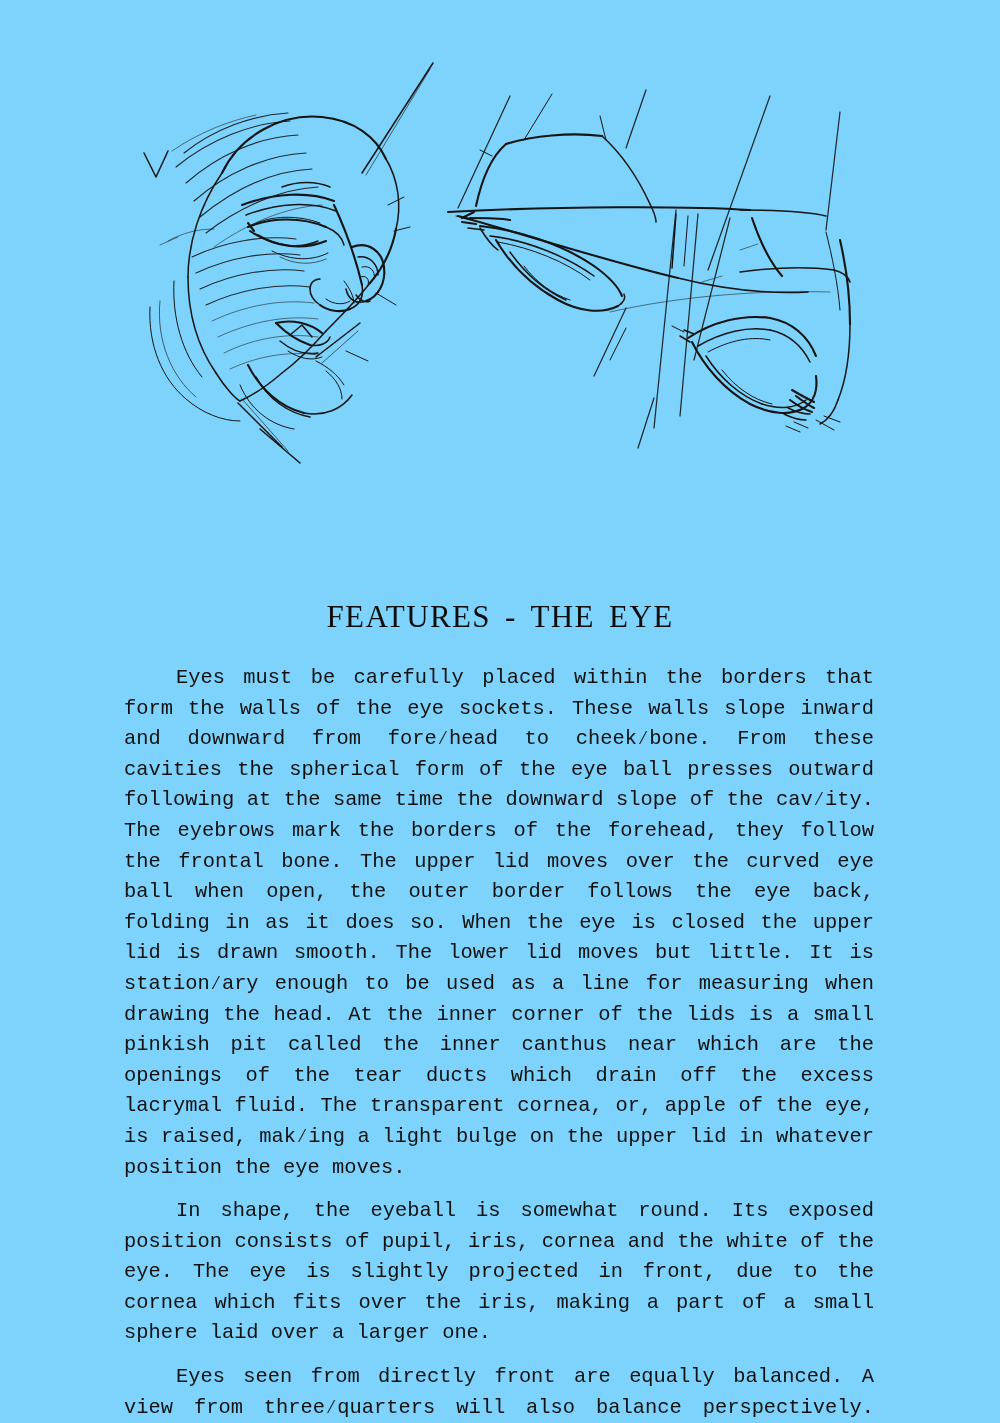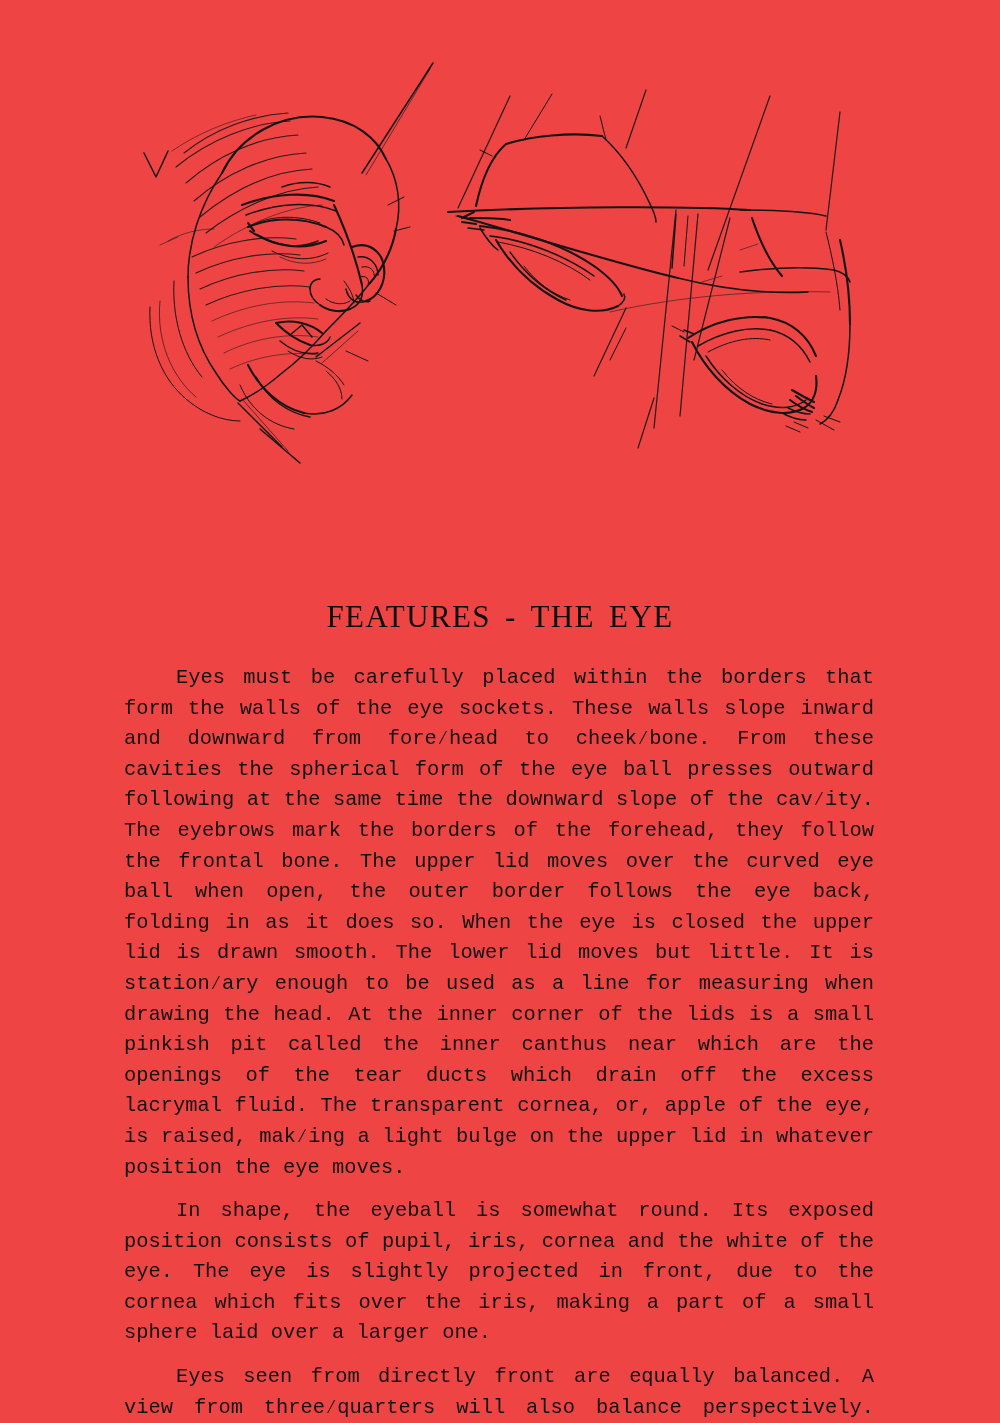--- a/index.html
+++ b/index.html
@@ -14,21 +14,21 @@
     position: relative;
     overflow: hidden;
     font-family: "Liberation Serif", "DejaVu Serif", serif;
     color: #111111;
     -webkit-font-smoothing: antialiased;
   }
 
   .page {
     position: absolute;
     inset: 0;
-    background: #ef4444;
+    background: #7dd3fc;
   }
 
   
   .illustrations {
     position: absolute;
     left: 0;
     top: 40px;
     width: 1000px;
     height: 450px;
   }

